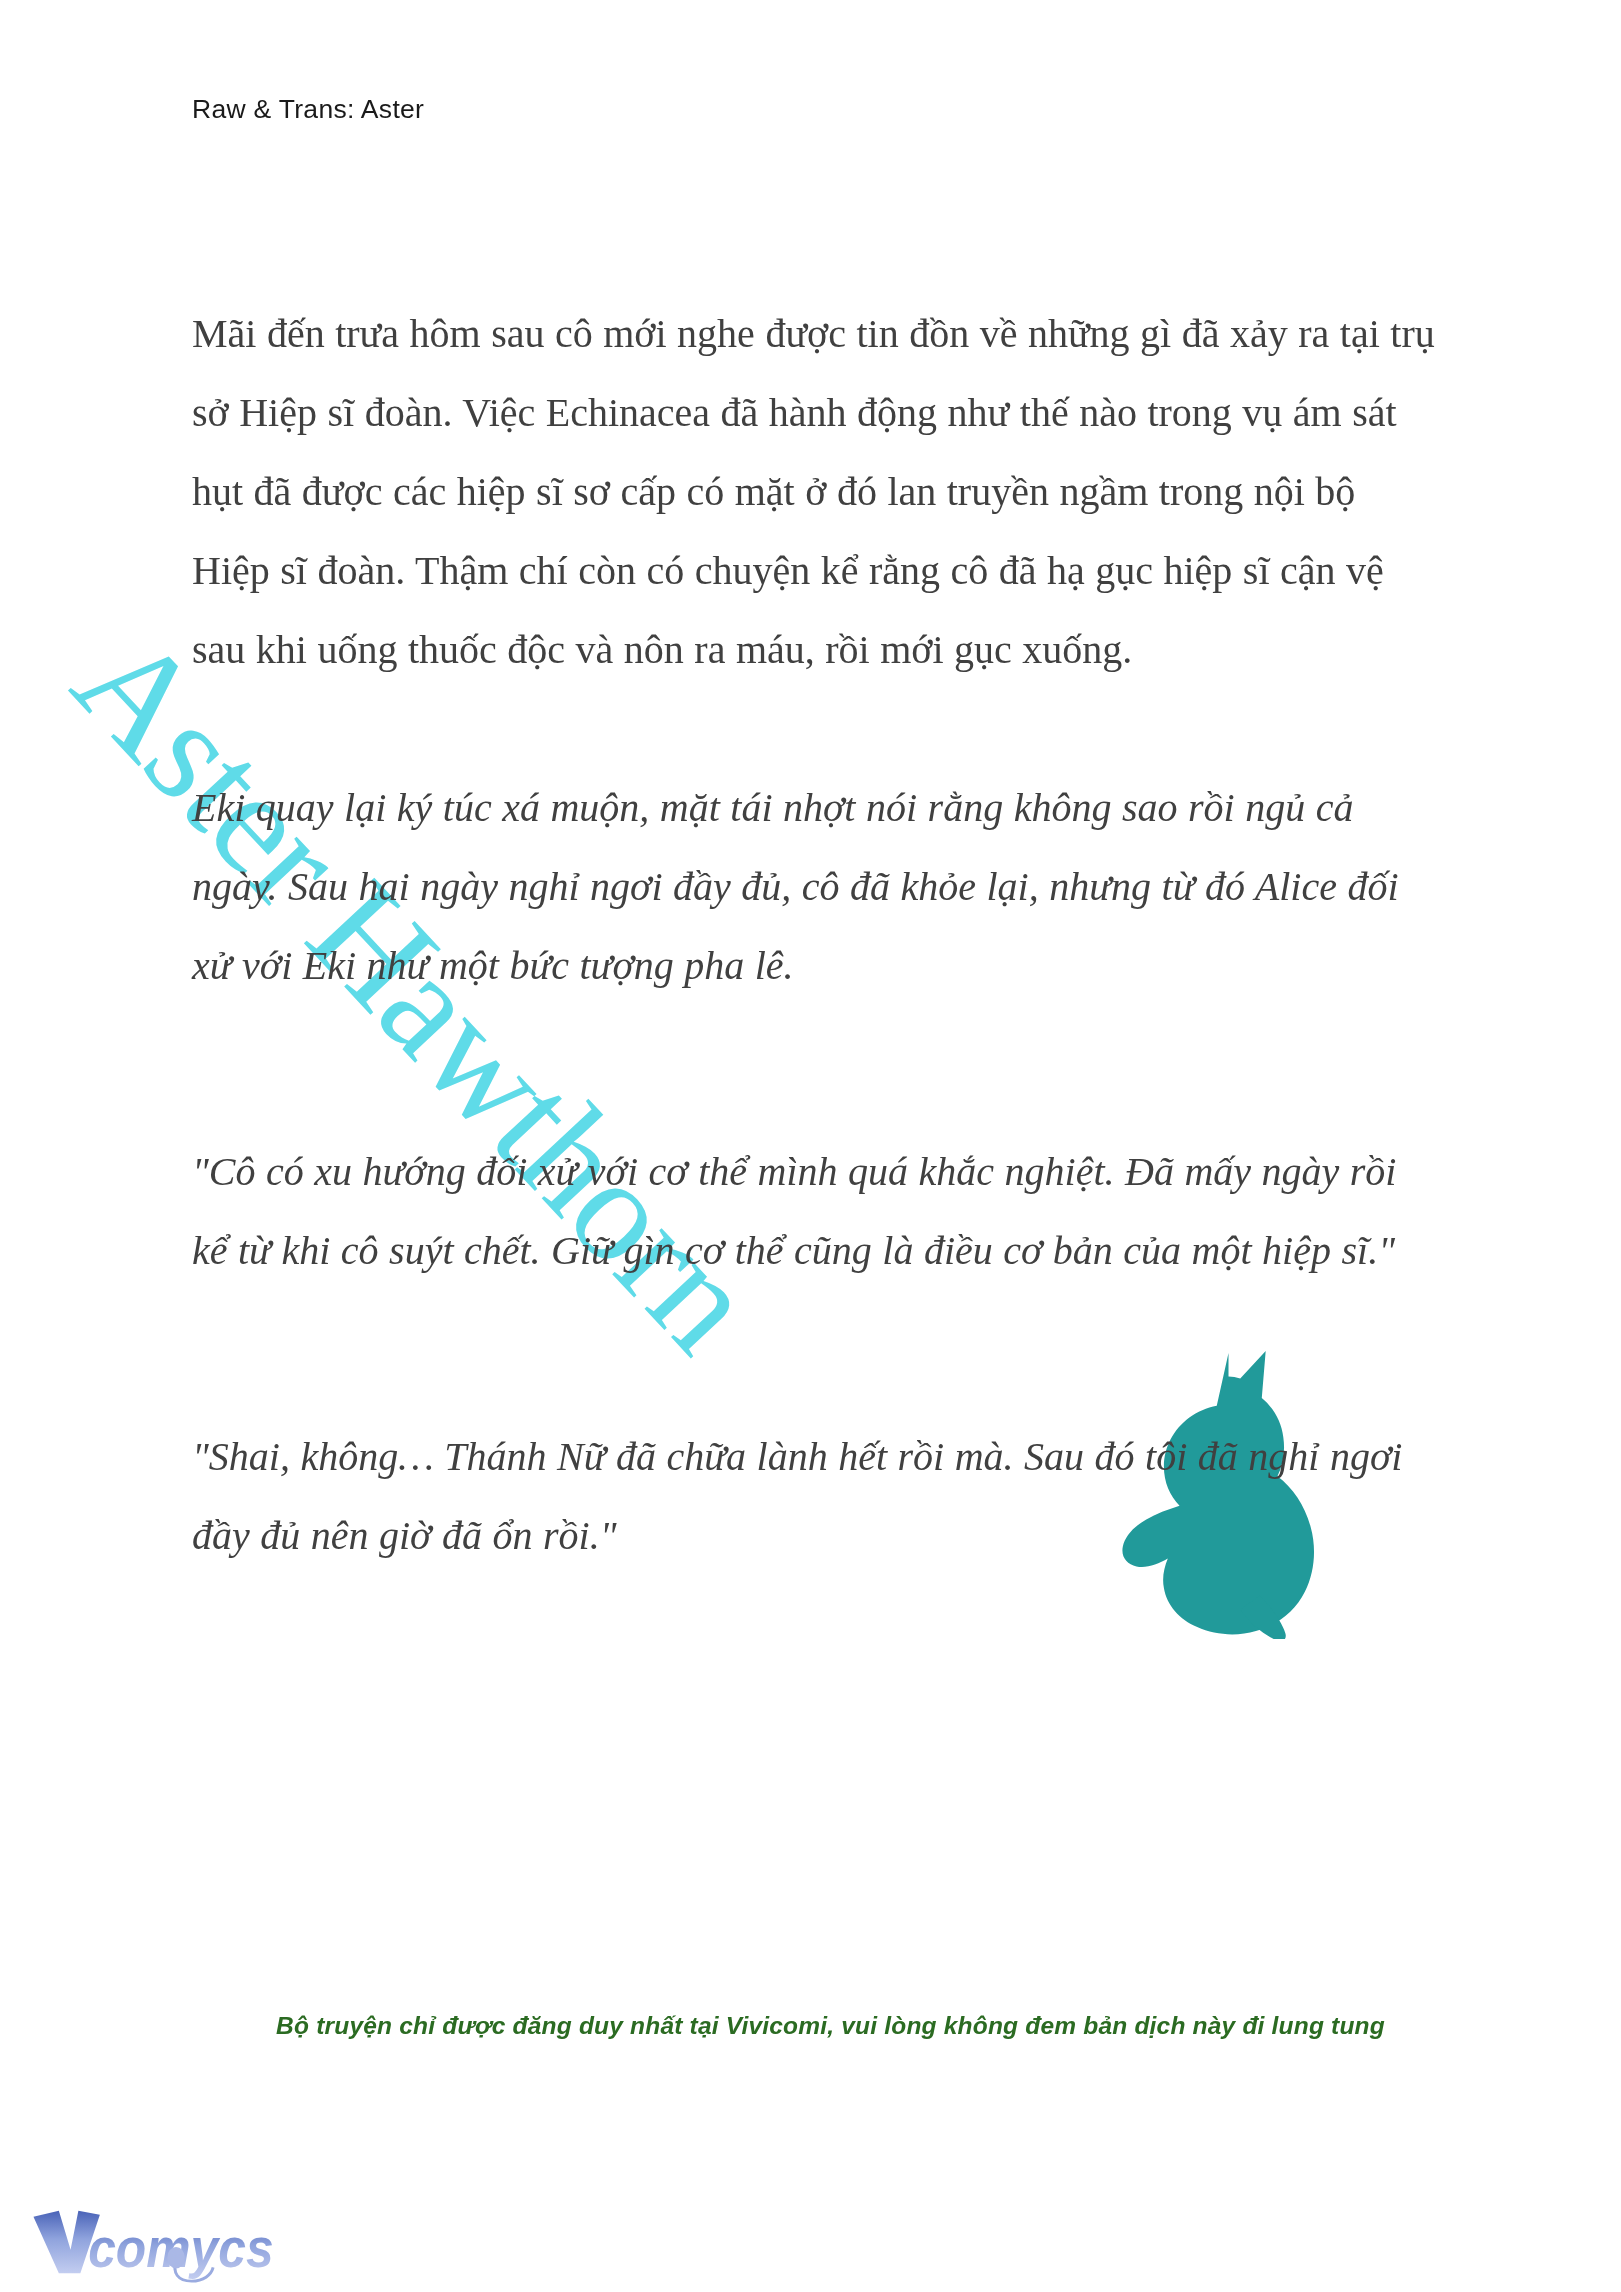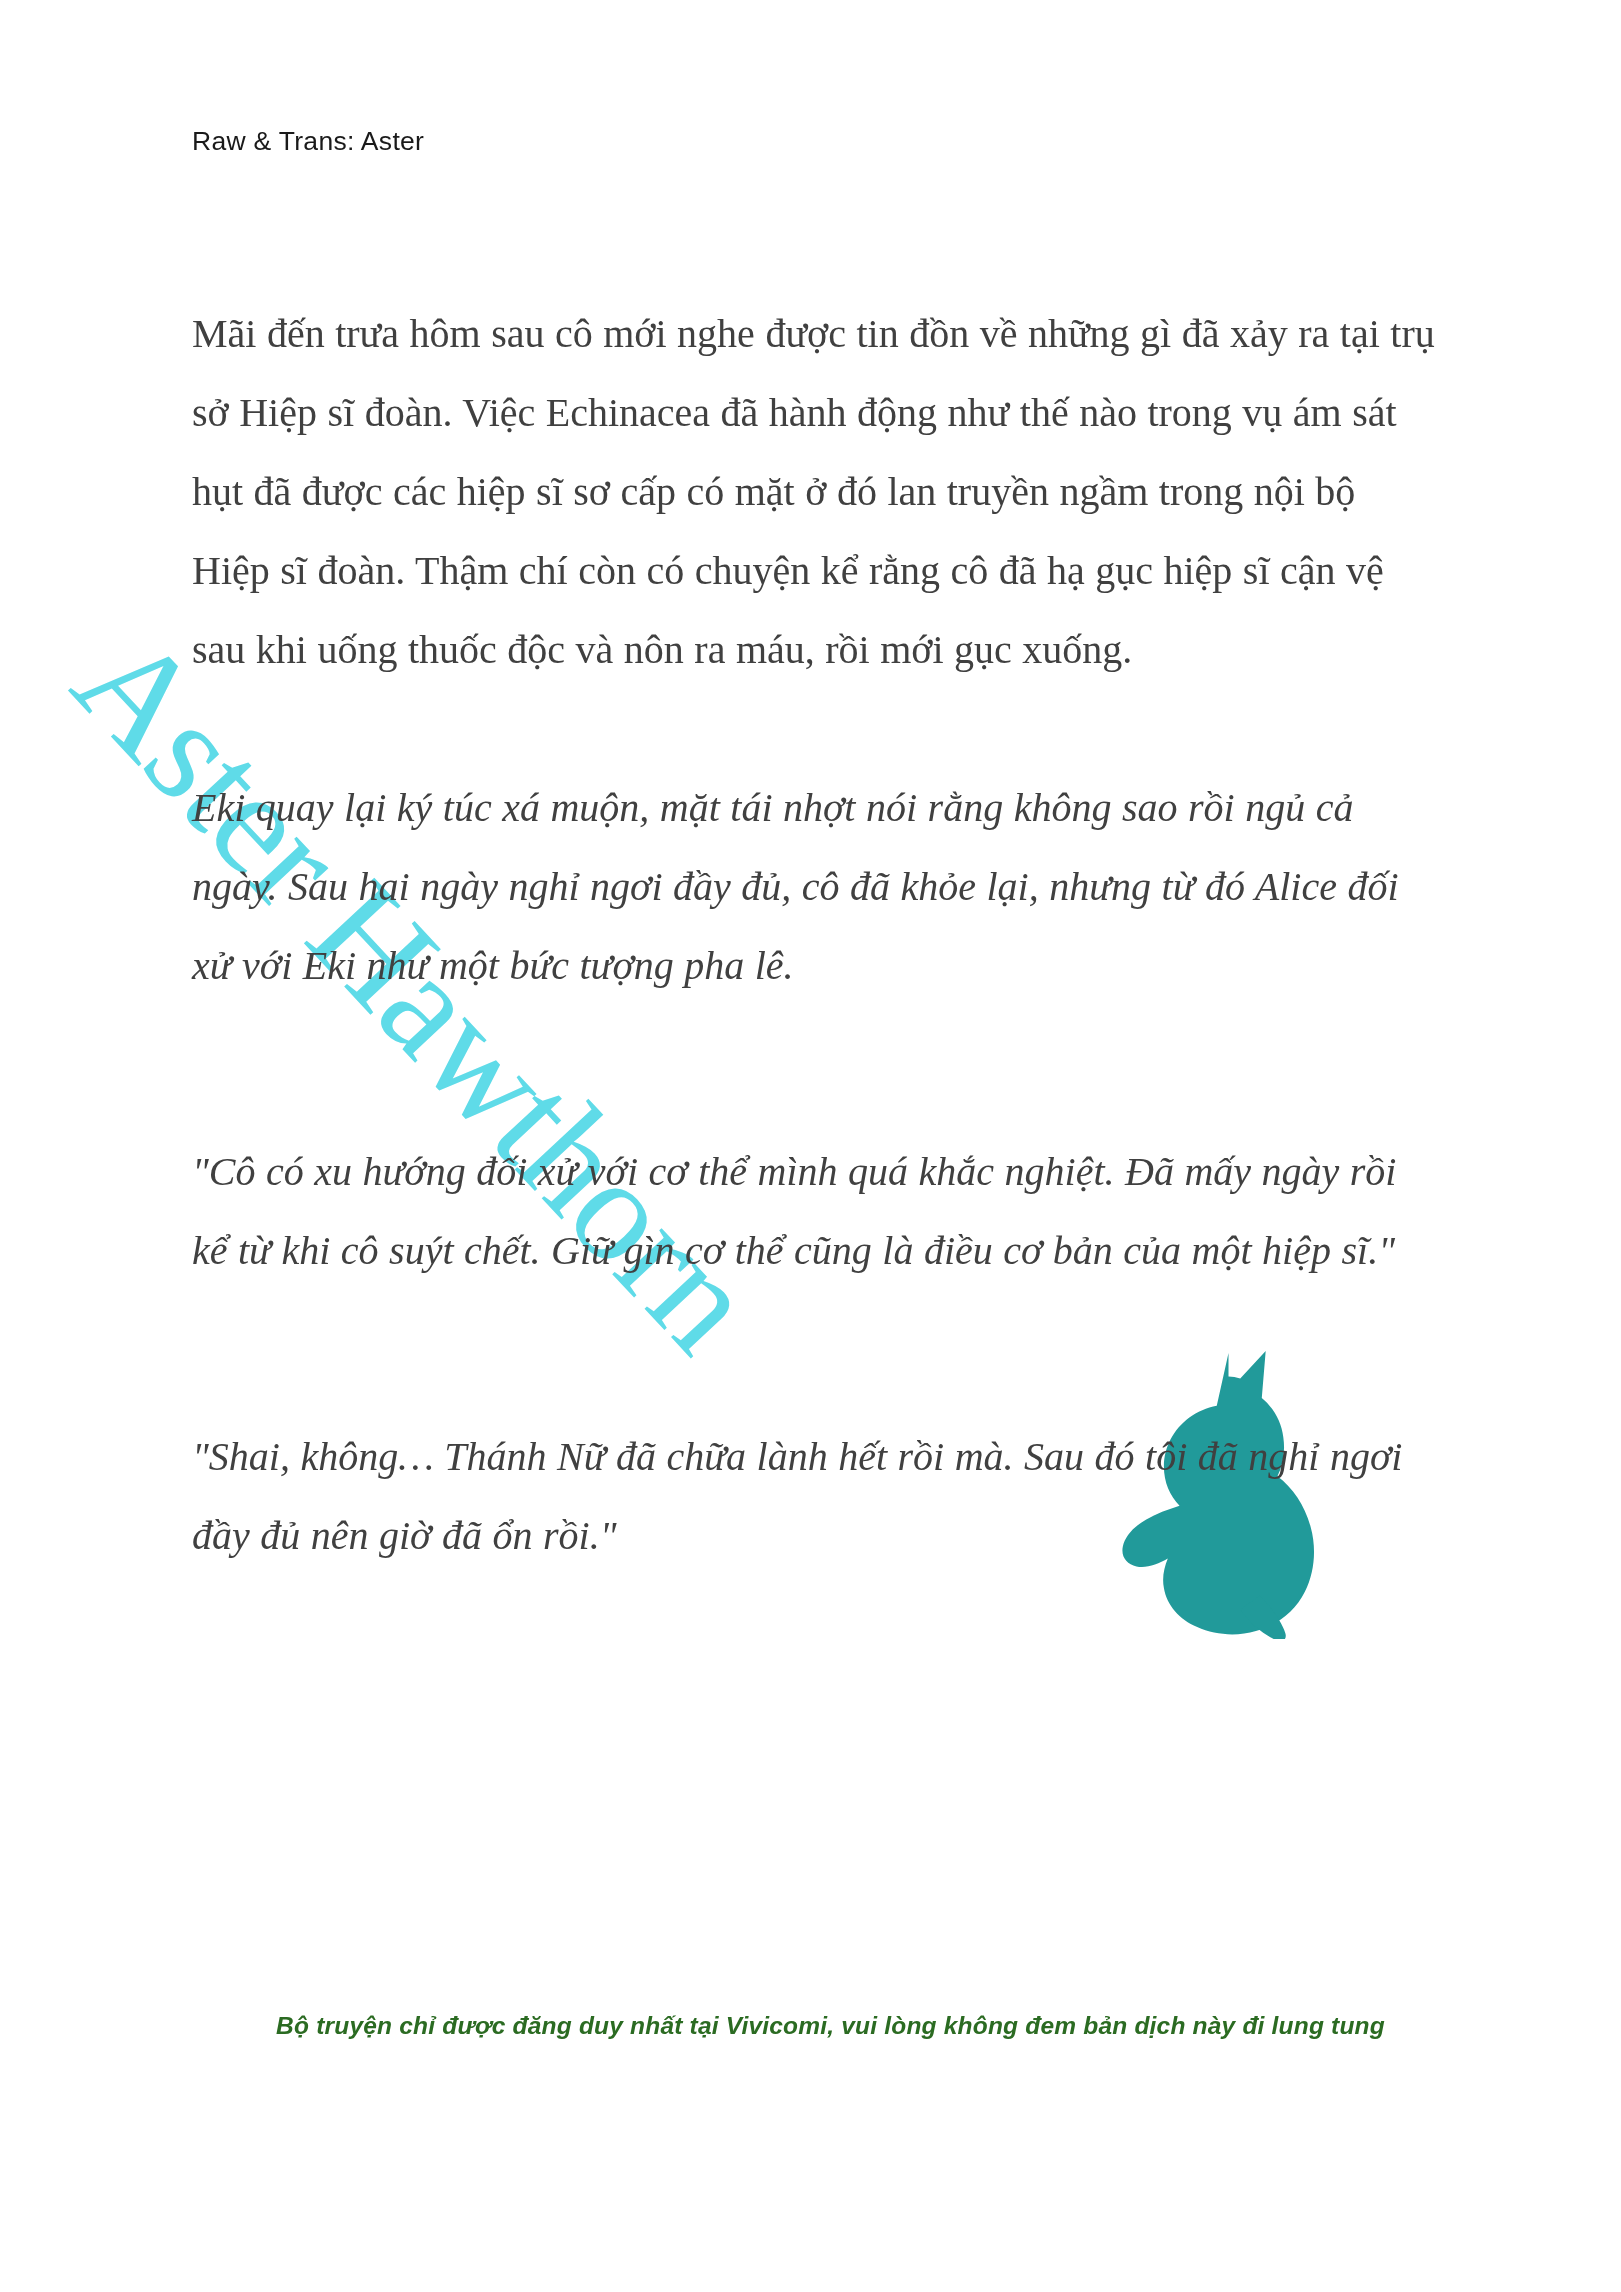--- a/index.html
+++ b/index.html
@@ -25,21 +25,20 @@
   .page-header {
     position: absolute;
     left: 192px;
     top: 94px;
     font-family: "Liberation Sans", "DejaVu Sans", sans-serif;
     font-size: 26.5px;
     font-weight: 400;
     color: #1a1a1a;
     letter-spacing: 0.3px;
     white-space: nowrap;
-    margin-top: 32px;
   }
 
   
   .watermark {
     position: absolute;
     left: 165px;
     top: 598px;
     width: 980px;
     transform-origin: 0 0;
     transform: rotate(47deg);
@@ -162,15 +161,35 @@
     <p class="para">Mãi đến trưa hôm sau cô mới nghe được tin đồn về những gì đã xảy ra tại trụ sở Hiệp sĩ đoàn. Việc Echinacea đã hành động như thế nào trong vụ ám sát hụt đã được các hiệp sĩ sơ cấp có mặt ở đó lan truyền ngầm trong nội bộ Hiệp sĩ đoàn. Thậm chí còn có chuyện kể rằng cô đã hạ gục hiệp sĩ cận vệ sau khi uống thuốc độc và nôn ra máu, rồi mới gục xuống.</p>
     <p class="para">Eki quay lại ký túc xá muộn, mặt tái nhợt nói rằng không sao rồi ngủ cả ngày. Sau hai ngày nghỉ ngơi đầy đủ, cô đã khỏe lại, nhưng từ đó Alice đối xử với Eki như một bức tượng pha lê.</p>
     <p class="para gap-lg">"Cô có xu hướng đối xử với cơ thể mình quá khắc nghiệt. Đã mấy ngày rồi kể từ khi cô suýt chết. Giữ gìn cơ thể cũng là điều cơ bản của một hiệp sĩ."</p>
     <p class="para gap-lg">"Shai, không… Thánh Nữ đã chữa lành hết rồi mà. Sau đó tôi đã nghỉ ngơi đầy đủ nên giờ đã ổn rồi."</p>
   </div>
 
   <div class="footer-note">
     <div class="footer-line">Bộ truyện chỉ được đăng duy nhất tại Vivicomi, vui lòng không đem bản dịch này đi lung tung</div>
   </div>
 
+  <div class="site-logo">
+    <svg viewBox="0 0 260 85" width="255" height="83" aria-hidden="true">
+      <defs>
+        <linearGradient id="lgGrad" x1="0" y1="0" x2="0" y2="1">
+          <stop offset="0%" stop-color="#4a63b8"></stop>
+          <stop offset="45%" stop-color="#8fa3dd"></stop>
+          <stop offset="100%" stop-color="#c3cdf0"></stop>
+        </linearGradient>
+      </defs>
+
+      <path fill="url(#lgGrad)" d="M4 14 L30 8 L42 48 L50 8 L72 12 L52 72 L30 72 Z"></path>
+
+      <g fill="url(#lgGrad)" font-family="Liberation Sans, DejaVu Sans, sans-serif" font-size="56" font-weight="bold" font-style="italic">
+        <text x="60" y="66" textLength="190" lengthAdjust="spacingAndGlyphs">comycs</text>
+      </g>
+
+      <path fill="none" stroke="#9aabe0" stroke-width="3" d="M150 58 C 146 72, 152 80, 166 80 C 178 80, 186 74, 188 66"></path>
+      <ellipse cx="150" cy="56" rx="9" ry="11" fill="#aab8e6"></ellipse>
+    </svg>
+  </div>
 
 </div>
 
 
 </body></html>

